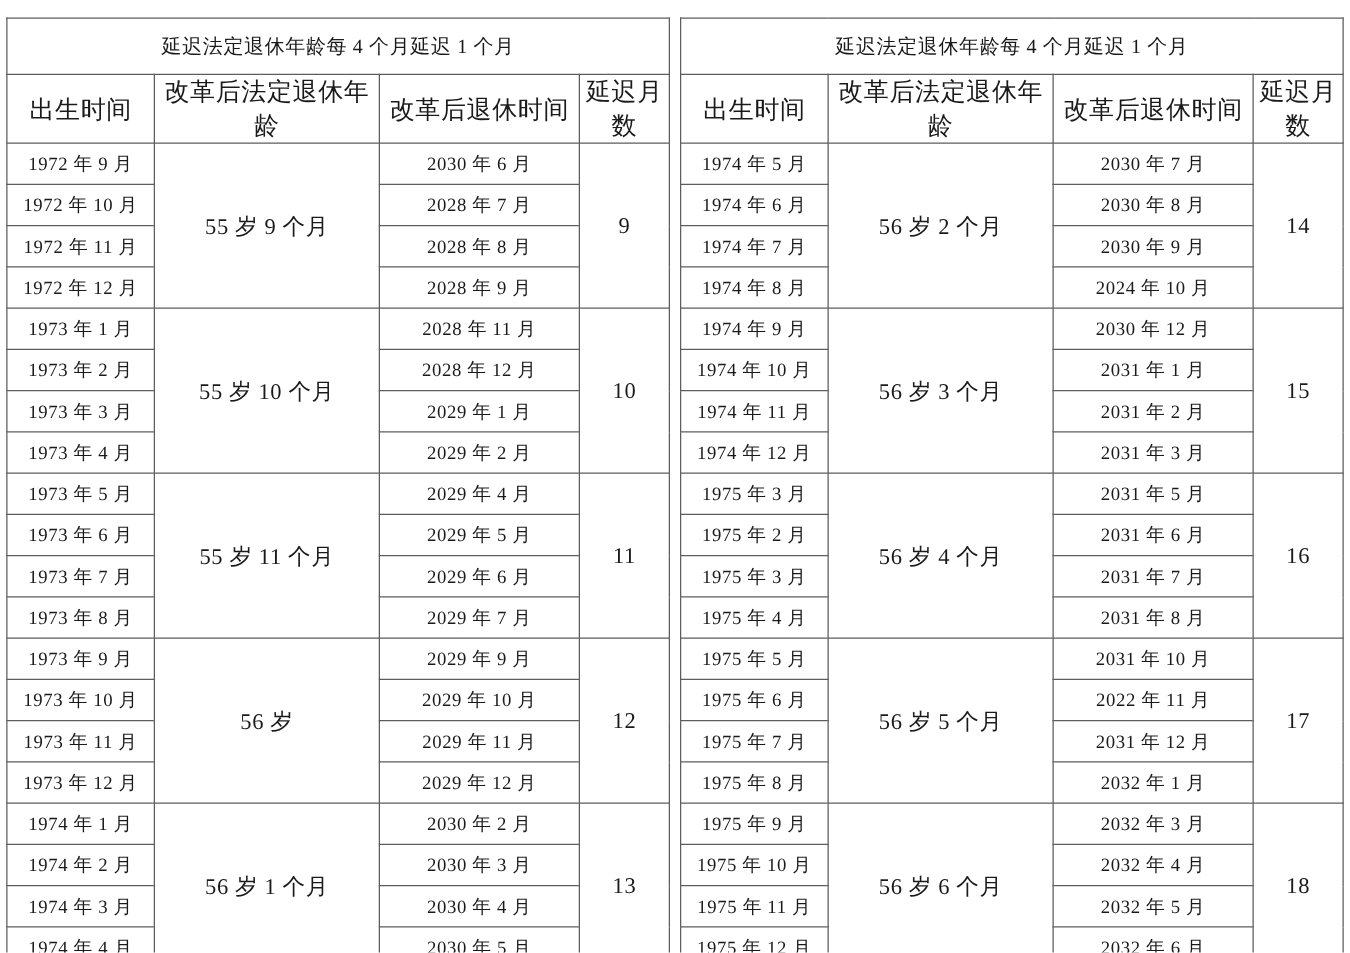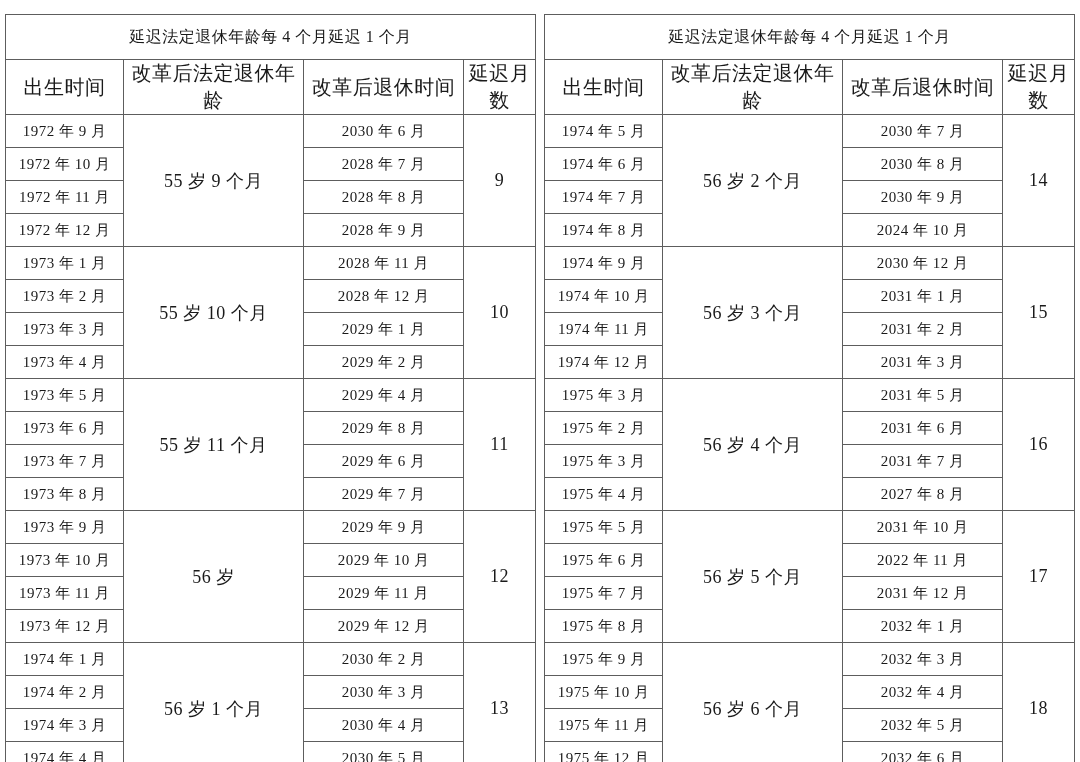--- a/index.html
+++ b/index.html
@@ -128,21 +128,21 @@
       </tr>
 
       <tr>
         <td class="data-cell">1973 年 5 月</td>
         <td class="span-cell" rowspan="4">55 岁 11 个月</td>
         <td class="data-cell">2029 年 4 月</td>
         <td class="span-cell" rowspan="4">11</td>
       </tr>
       <tr>
         <td class="data-cell">1973 年 6 月</td>
-        <td class="data-cell">2029 年 8 月</td>
+        <td class="data-cell">2029 年 5 月</td>
       </tr>
       <tr>
         <td class="data-cell">1973 年 7 月</td>
         <td class="data-cell">2029 年 6 月</td>
       </tr>
       <tr>
         <td class="data-cell">1973 年 8 月</td>
         <td class="data-cell">2029 年 7 月</td>
       </tr>
 
@@ -253,21 +253,21 @@
       <tr>
         <td class="data-cell">1975 年 2 月</td>
         <td class="data-cell">2031 年 6 月</td>
       </tr>
       <tr>
         <td class="data-cell">1975 年 3 月</td>
         <td class="data-cell">2031 年 7 月</td>
       </tr>
       <tr>
         <td class="data-cell">1975 年 4 月</td>
-        <td class="data-cell">2027 年 8 月</td>
+        <td class="data-cell">2031 年 8 月</td>
       </tr>
 
       <tr>
         <td class="data-cell">1975 年 5 月</td>
         <td class="span-cell" rowspan="4">56 岁 5 个月</td>
         <td class="data-cell">2031 年 10 月</td>
         <td class="span-cell" rowspan="4">17</td>
       </tr>
       <tr>
         <td class="data-cell">1975 年 6 月</td>

